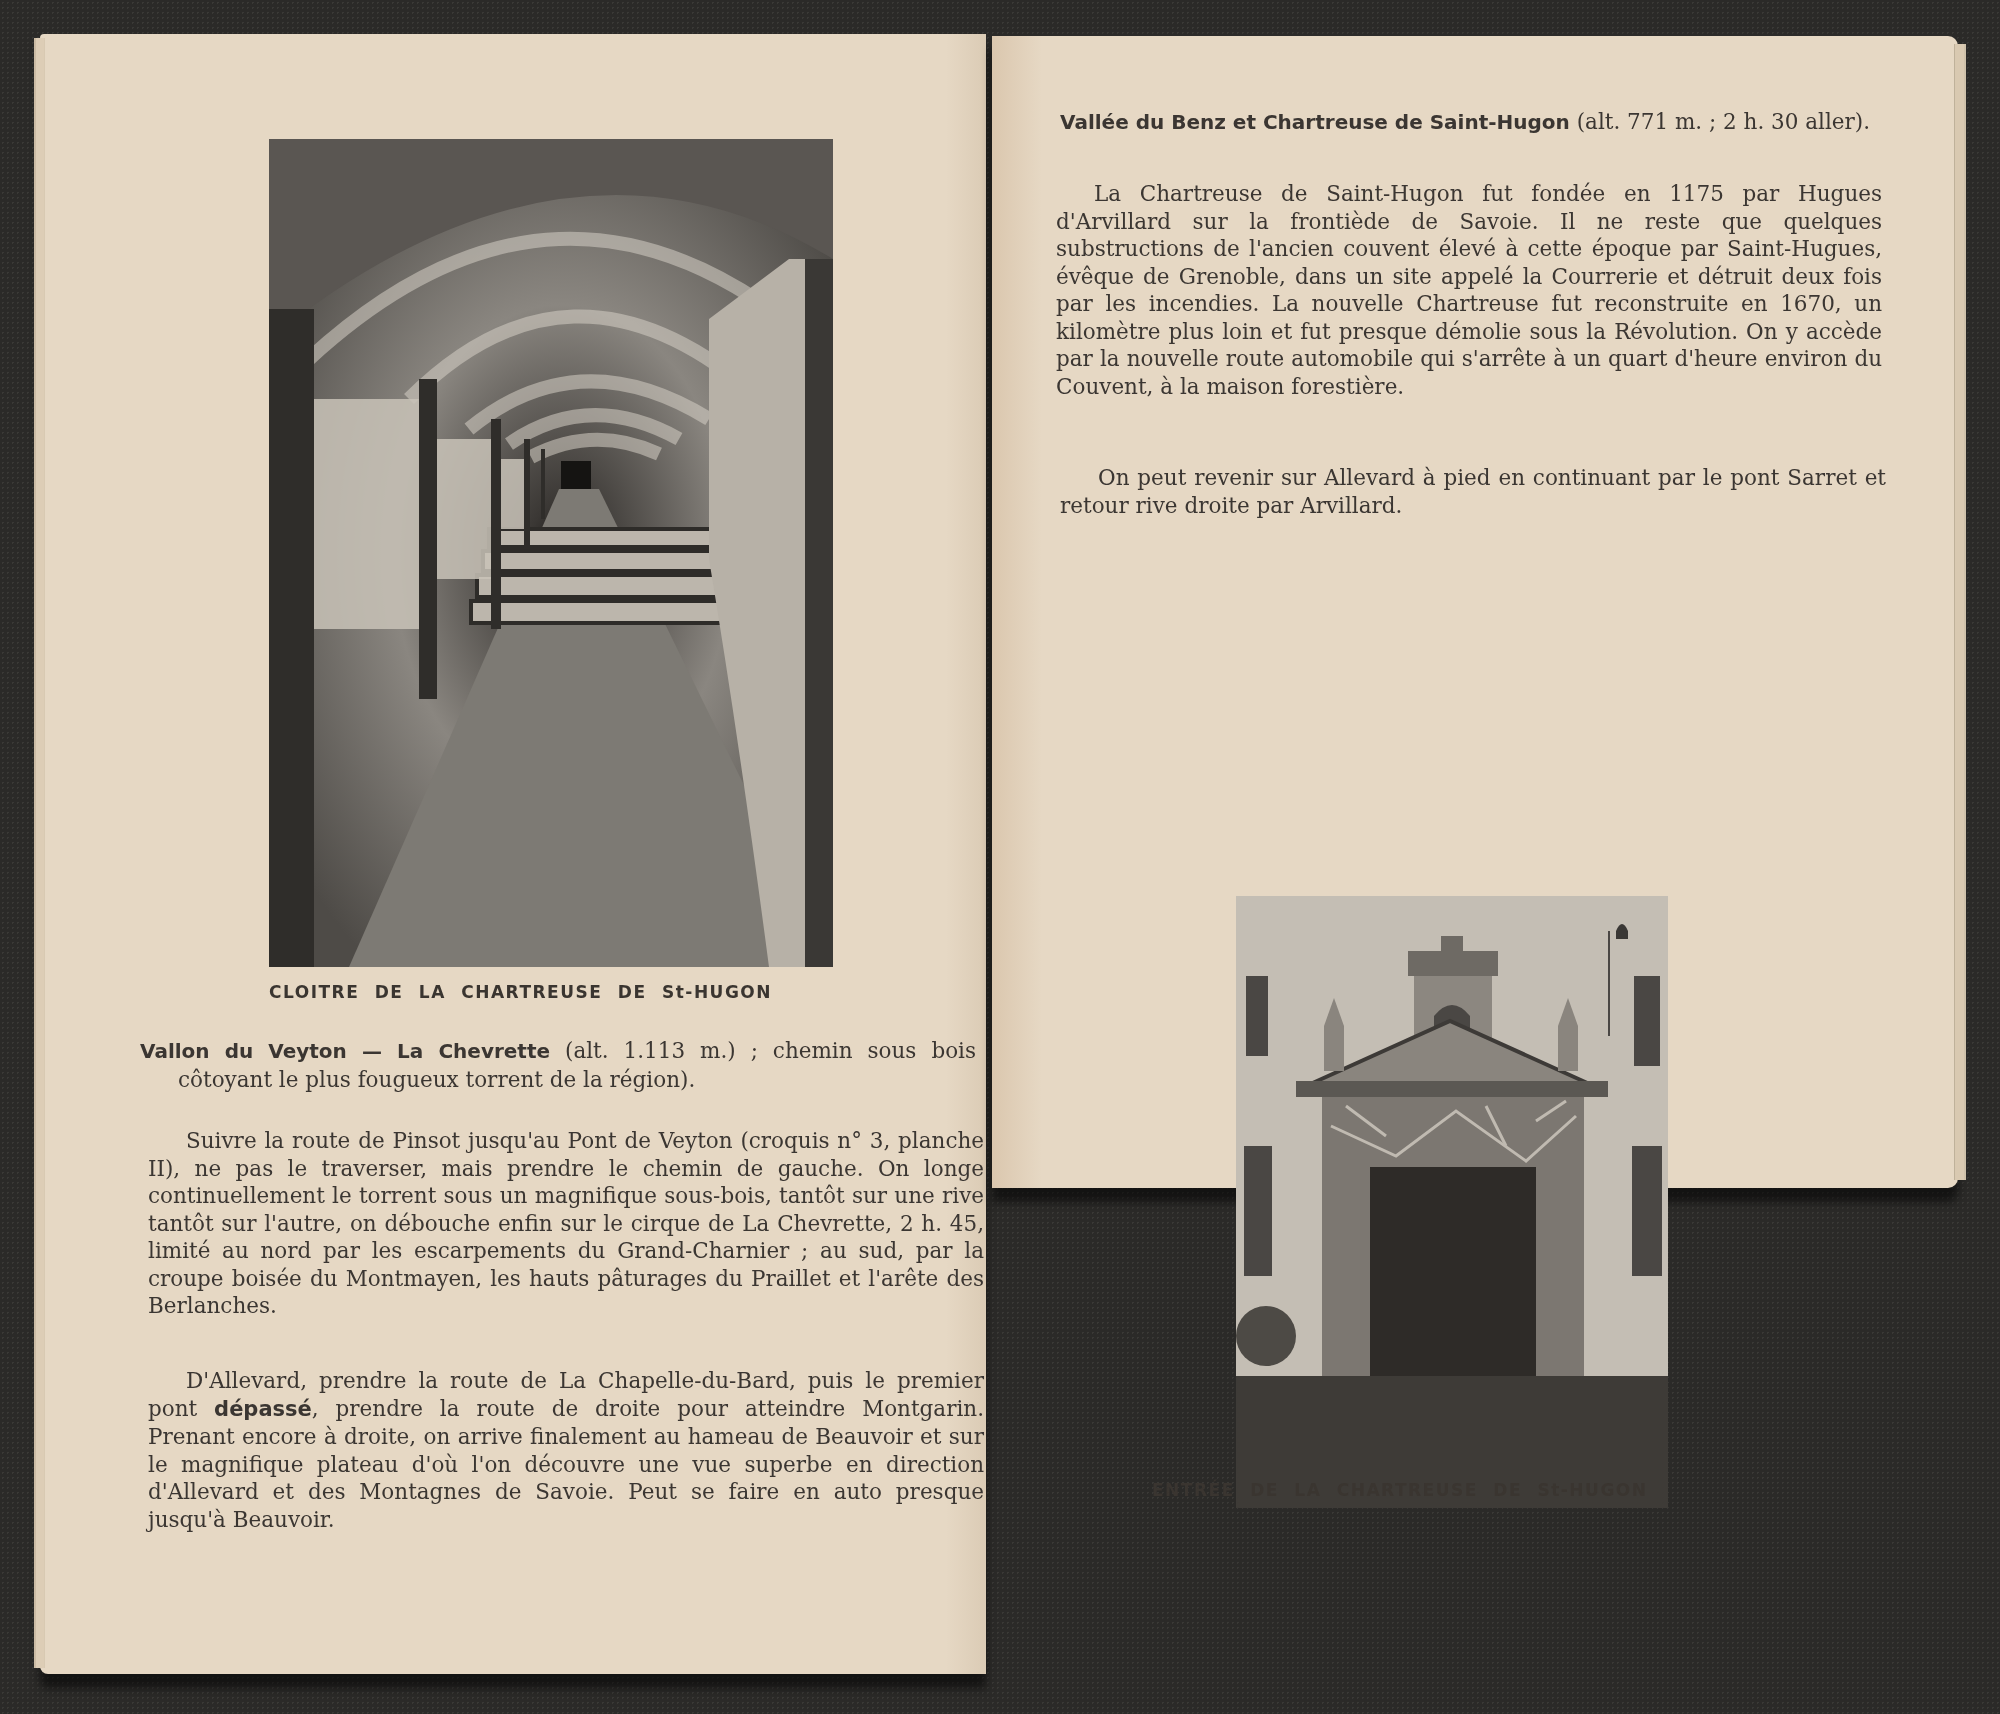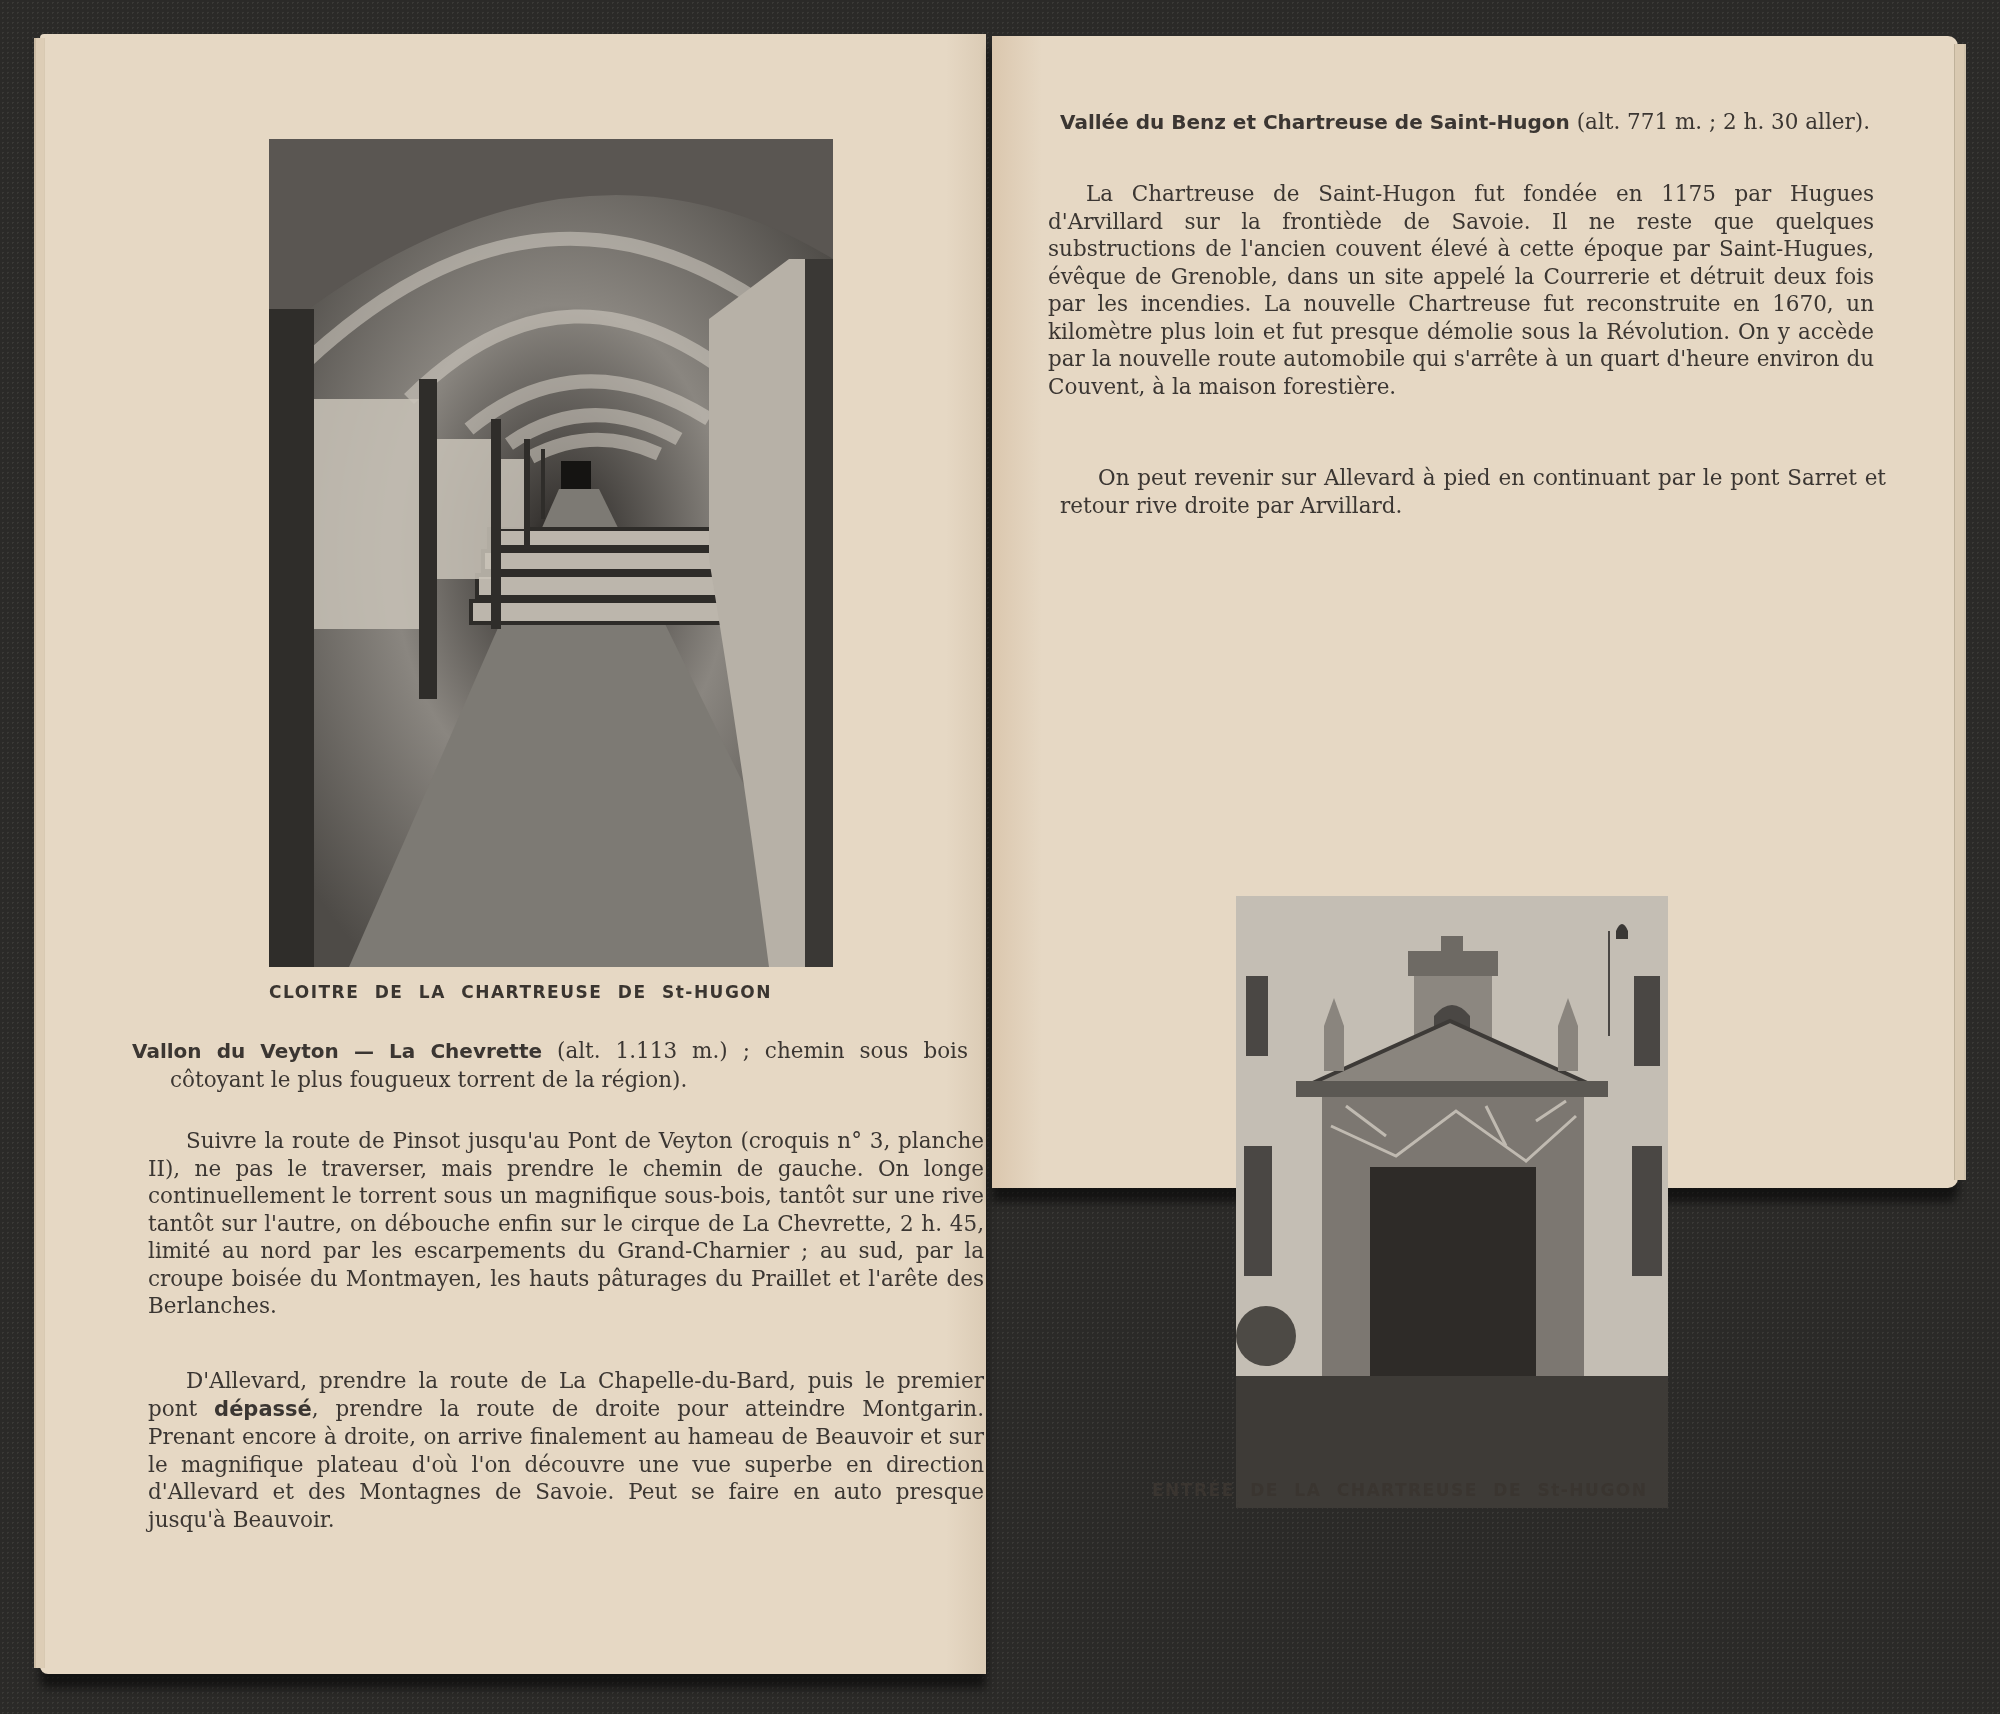--- a/index.html
+++ b/index.html
@@ -36,25 +36,25 @@
   }
   #cloister-caption { left:229px; width:564px; top:948px; }
   #entrance-caption { left:160px; width:600px; top:1444px; }
 
   .text { position:absolute; color:#3b3632; font-size:21.5px; line-height:27.5px; }
   .text p { margin:0; text-align:justify; }
   .indent { text-indent:38px; }
   .hang { padding-left:38px; text-indent:-38px; }
   .b { font-family:"DejaVu Sans", sans-serif; font-weight:bold; font-size:20px; }
 
-  #left-text1 { left:92px; top:1003px; width:836px; }
+  #left-text1 { left:100px; top:1003px; width:836px; }
   #left-text2 { left:108px; top:1093px; width:836px; }
   #left-text3 { left:108px; top:1333px; width:836px; }
   #right-text1 { left:68px; top:72px; width:826px; }
-  #right-text2 { left:56px; top:144px; width:826px; }
+  #right-text2 { left:64px; top:144px; width:826px; }
   #right-text3 { left:68px; top:428px; width:826px; }
 </style>
 </head>
 <body>
 
 <div class="page" id="page-left">
   <div class="edges-left"></div>
   <div class="gutter-l"></div>
 
   <div class="photo" id="cloister-photo">

